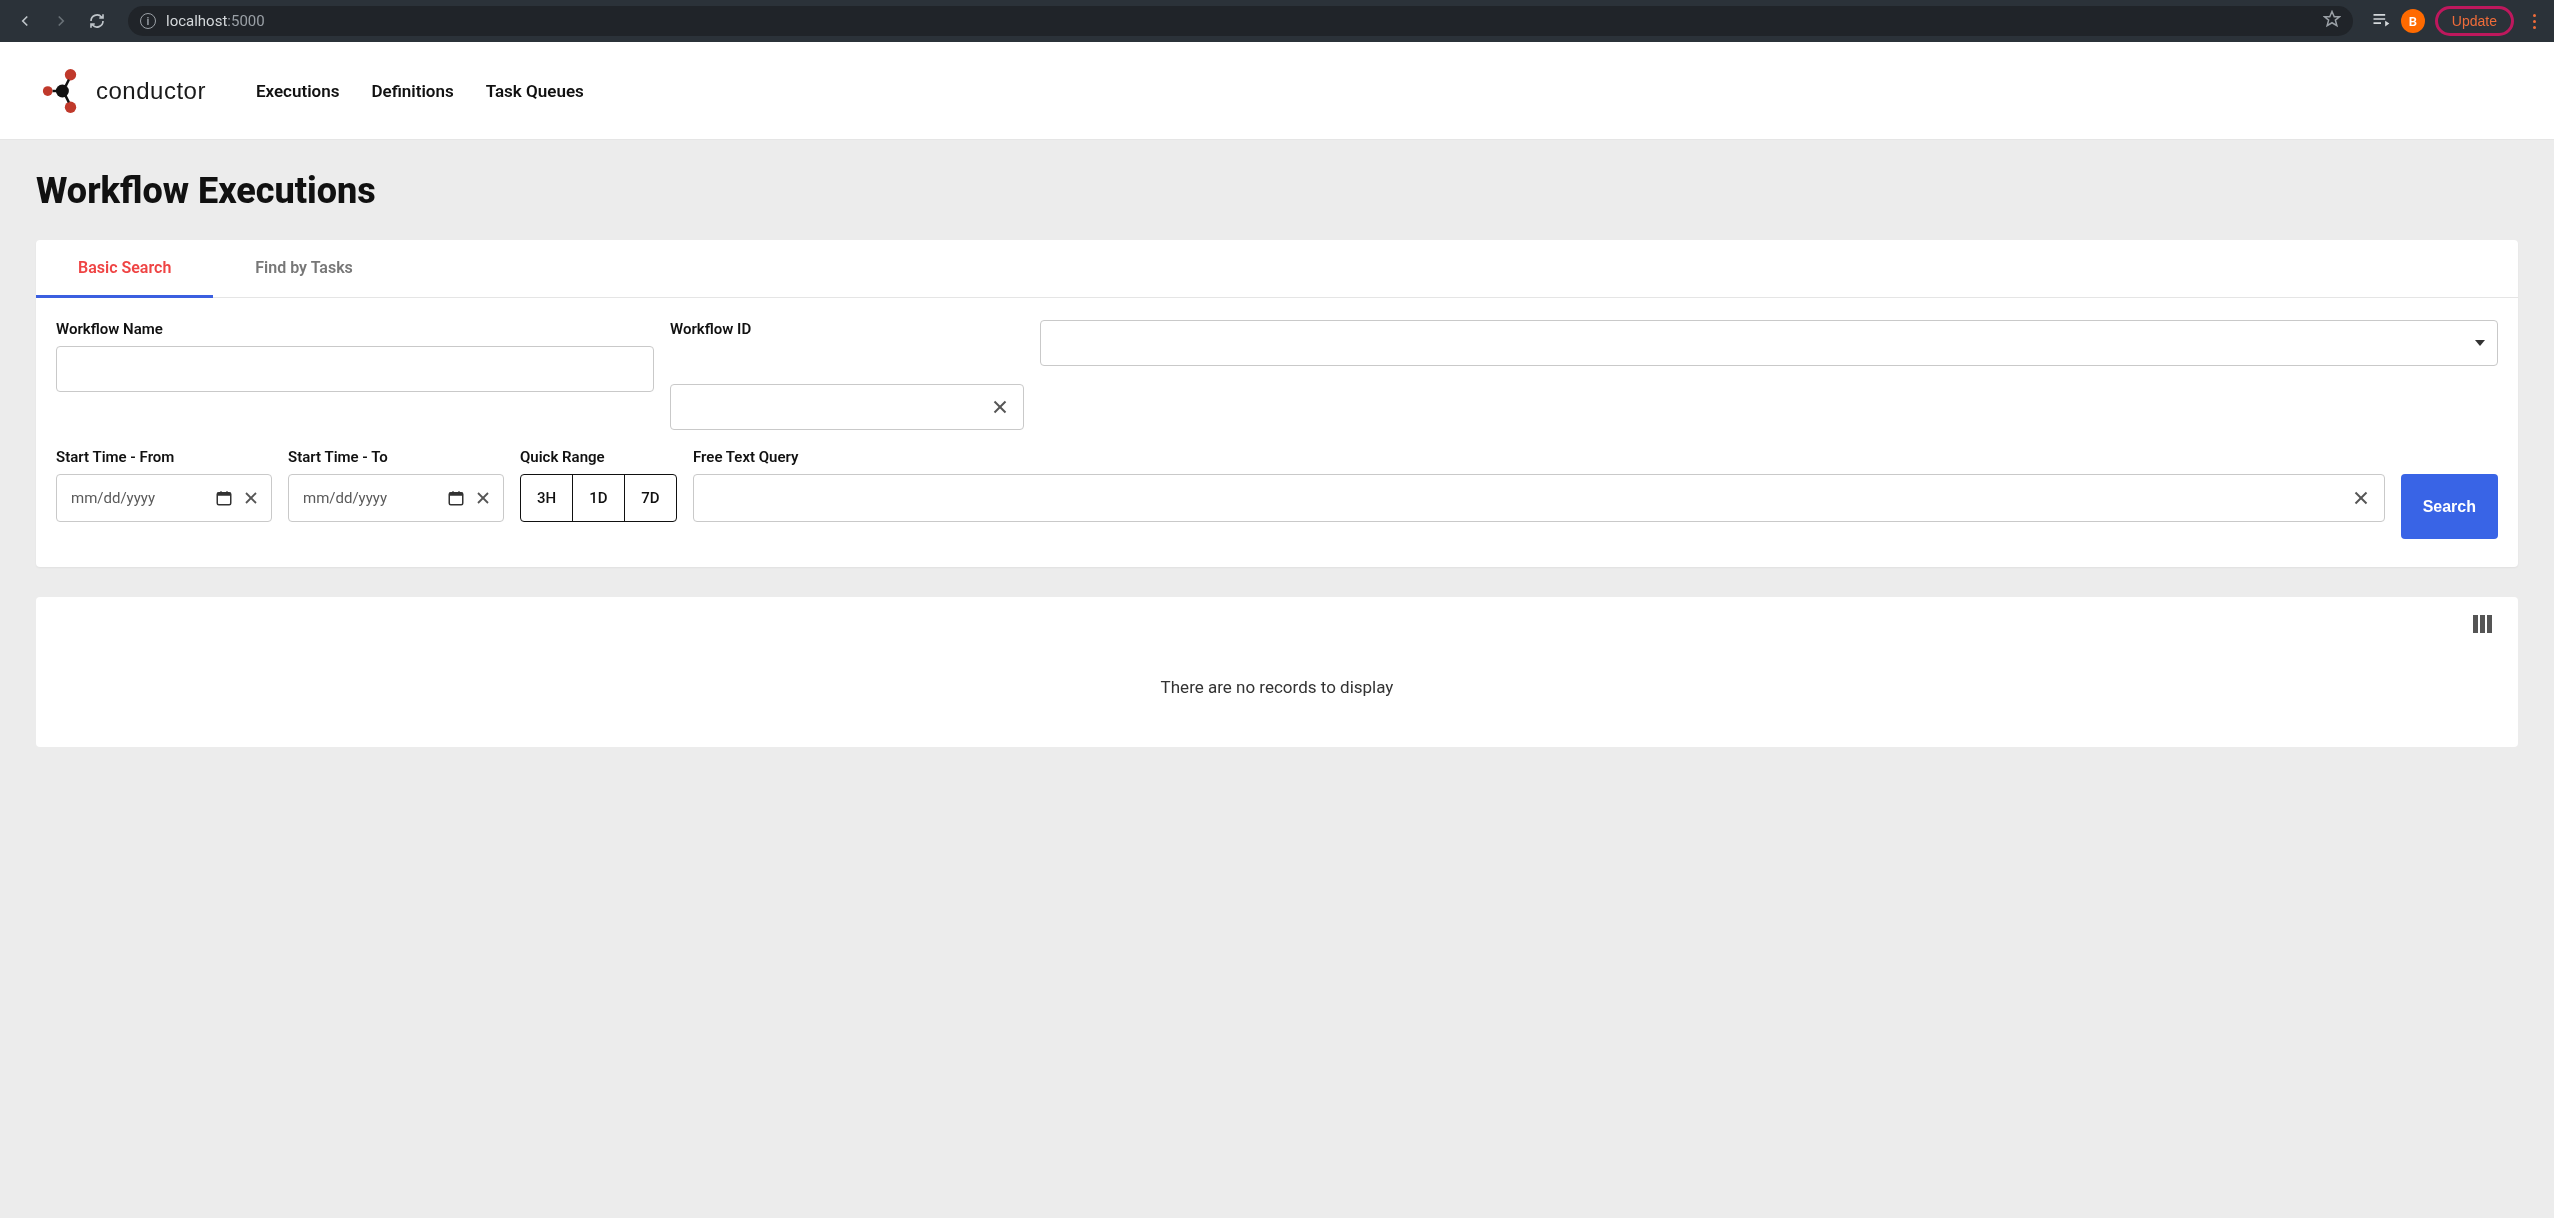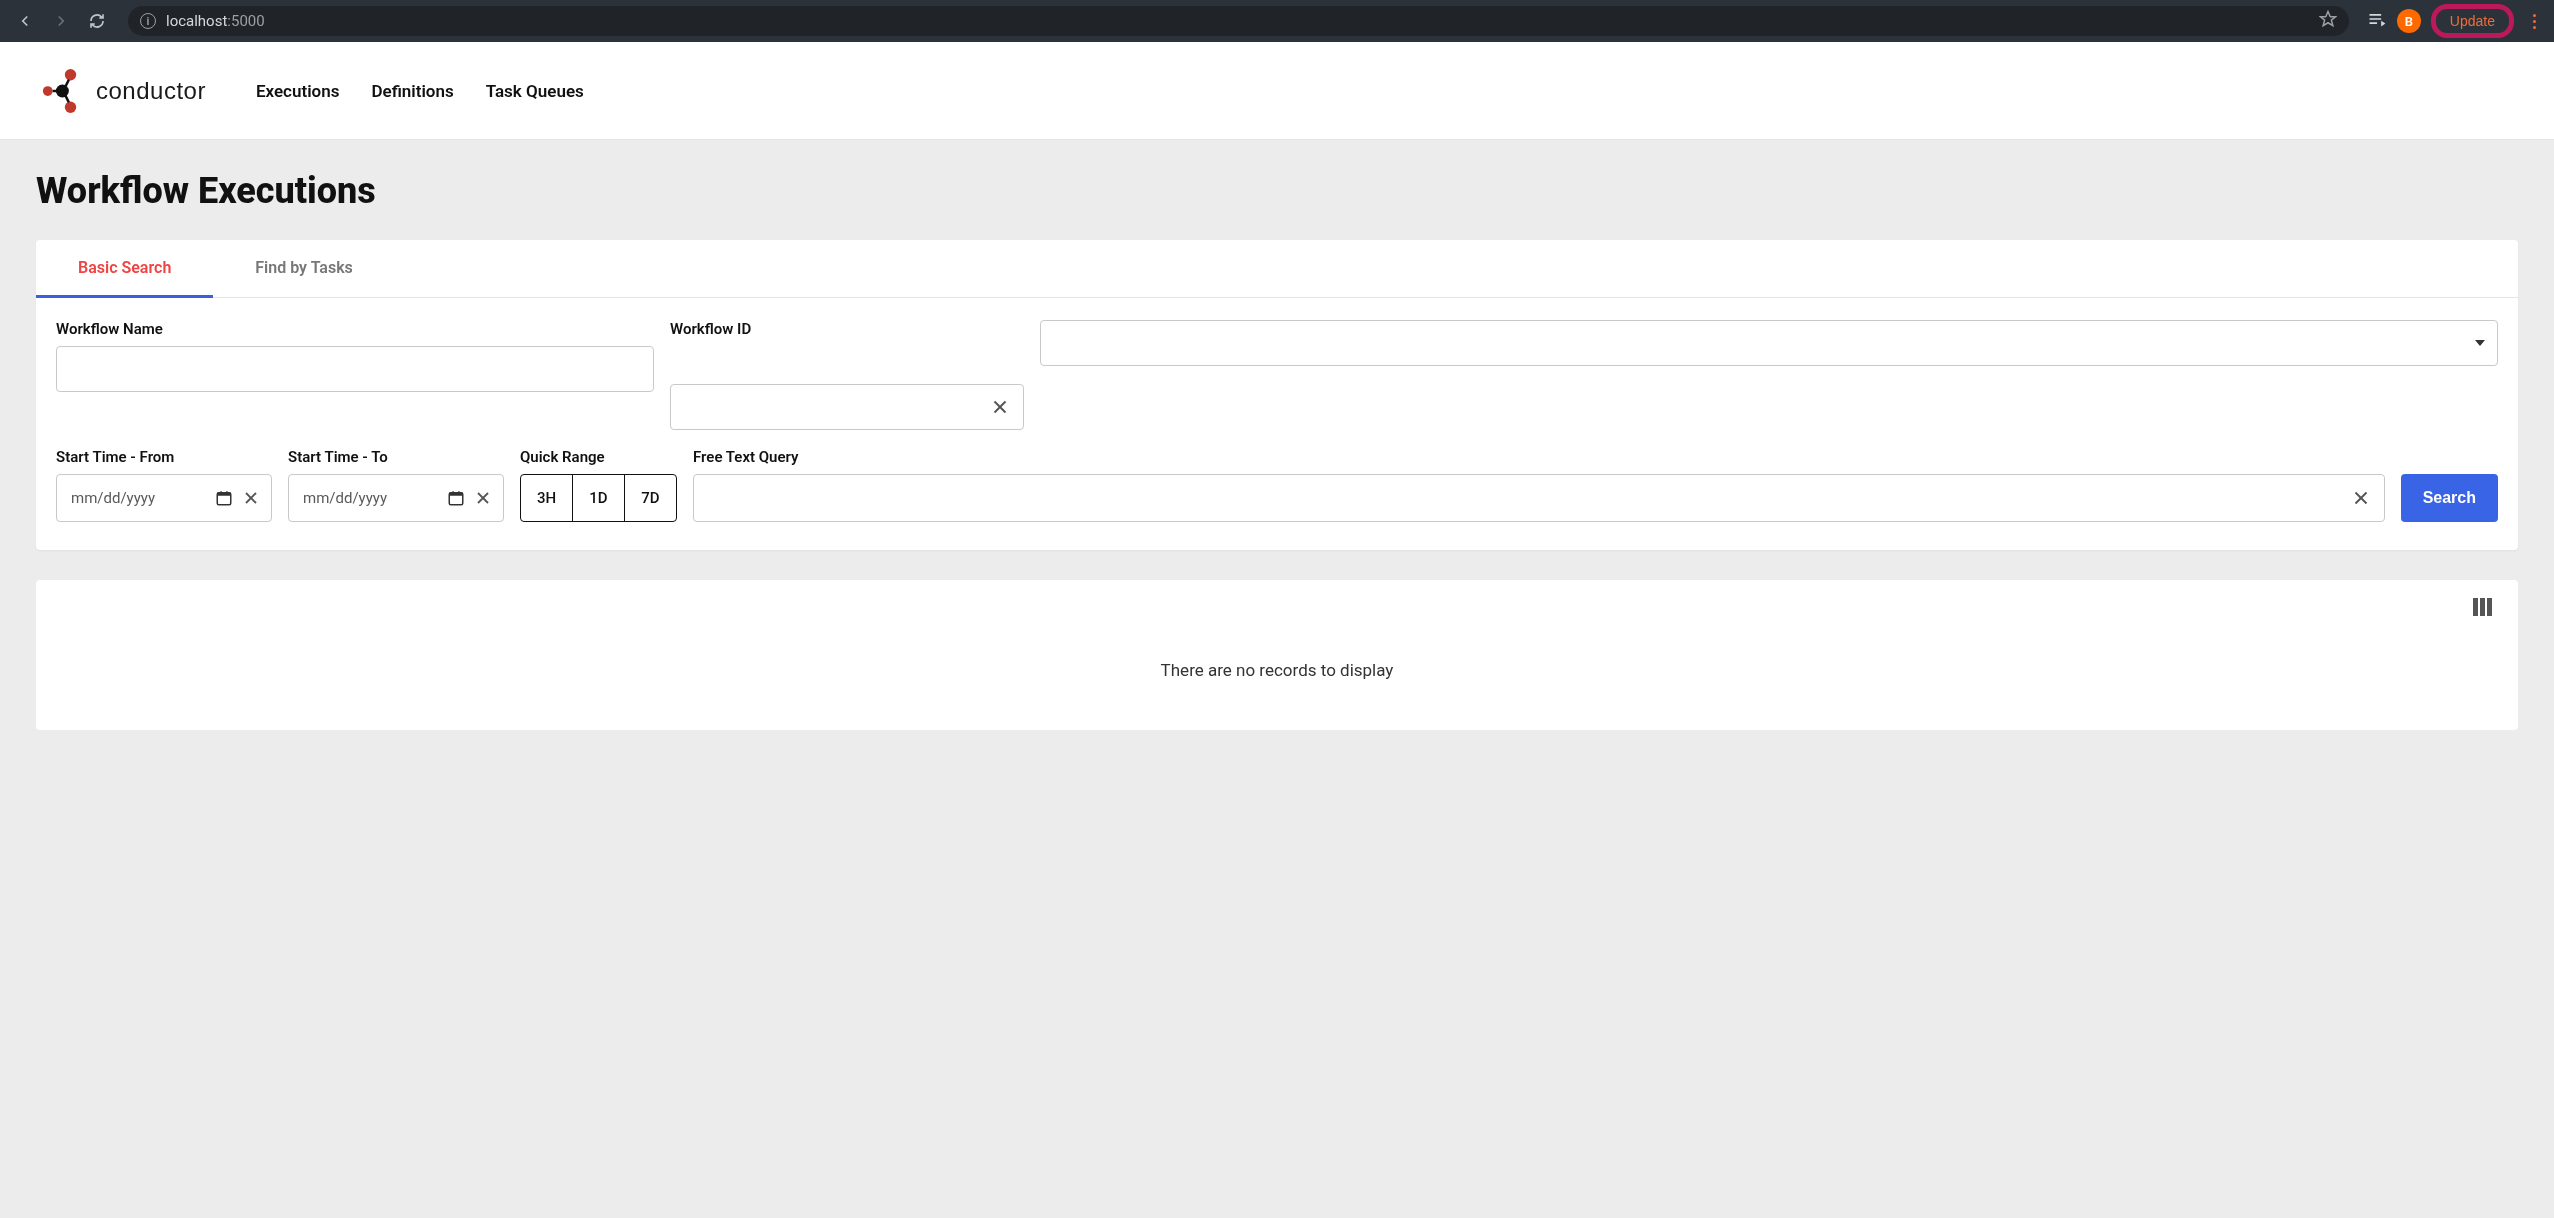--- a/index.html
+++ b/index.html
@@ -10,21 +10,21 @@
   .nav-btn { width: 30px; height: 30px; display: flex; align-items: center; justify-content: center; color: #bfc5ca; border-radius: 50%; cursor: pointer; }
   .nav-btn.disabled { color: #6a7278; cursor: default; }
   .nav-btn svg { width: 18px; height: 18px; }
   .url-bar { flex: 1; height: 30px; background: #202429; border-radius: 15px; display: flex; align-items: center; padding: 0 12px; color: #d4d8db; font-size: 15px; margin-left: 10px; gap: 10px; }
   .url-info-icon { width:16px; height:16px; display:flex; align-items:center; justify-content:center; border:1.5px solid #9aa0a6; border-radius:50%; color:#9aa0a6; font-size:11px; font-weight:600; }
   .url-text .port { color: #9aa0a6; }
   .star-icon { color:#9aa0a6; margin-left:auto; }
   .chrome-right { display:flex; align-items:center; gap:10px; margin-left:12px; }
   .playlist-icon { color:#d4d8db; }
   .avatar-badge { width:24px; height:24px; border-radius:50%; background:#ff6a00; color:#fff; display:flex; align-items:center; justify-content:center; font-size:13px; font-weight:600; }
-  .update-btn { border:5px solid #be185d; color:#ef6c3a; border-radius:16px; padding:4px 14px; font-size:14px; background:transparent; cursor:pointer; }
+  .update-btn { border:3px solid #be185d; color:#ef6c3a; border-radius:16px; padding:4px 14px; font-size:14px; background:transparent; cursor:pointer; }
   .menu-dots { color:#ef6c3a; display:flex; flex-direction:column; gap:3px; align-items:center; justify-content:center; width:20px; }
   .menu-dots span { width:3px; height:3px; background:#ef6c3a; border-radius:50%; }
 
   
   .app-header { background:#fff; height:98px; display:flex; align-items:center; padding:0 38px; gap:38px; border-bottom:1px solid #e5e5e5; }
   .logo { display:flex; align-items:center; gap:6px; }
   .logo-text { font-size:24px; letter-spacing:0.5px; color:#1a1a1a; font-family: Helvetica, Arial, sans-serif; }
   .nav-links { display:flex; gap:32px; margin-left:12px;text-align:center; }
   .nav-link { font-size:17px; font-weight:600; color:#111; text-decoration:none; cursor:pointer; }
 
@@ -54,21 +54,21 @@
   .date-input .placeholder { color:#5a5a5a; font-size:15px; flex:1; }
   .cal-icon { width:18px; height:18px; color:#333; flex-shrink:0; }
 
   .select-input { height:46px; border:1px solid #c9c9c9; border-radius:4px; display:flex; align-items:center; padding:0 12px; background:#fff; justify-content:flex-end; }
   .chevron-down { width:0; height:0; border-left:5px solid transparent; border-right:5px solid transparent; border-top:6px solid #333; }
 
   .quick-range-group { display:flex; height:48px; border:1.5px solid #111; border-radius:4px; overflow:hidden; }
   .qr-btn { flex:1; display:flex; align-items:center; justify-content:center; font-size:15px; font-weight:500; color:#111; border-right:1.5px solid #111; cursor:pointer; padding:0 14px; }
   .qr-btn:last-child { border-right:none; }
 
-  .search-btn { height:48px; padding:0 22px; background:#3964e6; color:#fff; border:none; border-radius:4px; font-size:16px; font-weight:600; cursor:pointer; }
+  .search-btn { height:65px; padding:0 22px; background:#3964e6; color:#fff; border:none; border-radius:4px; font-size:16px; font-weight:600; cursor:pointer; }
 
   
   .f-name { flex:1; max-width:598px; }
   .f-id { width:354px;gap:46px; }
   .f-status { flex:1; }
   .f-date { width:216px; }
   .f-quick { width:157px; }
   .f-query { flex:1; }
 
   

